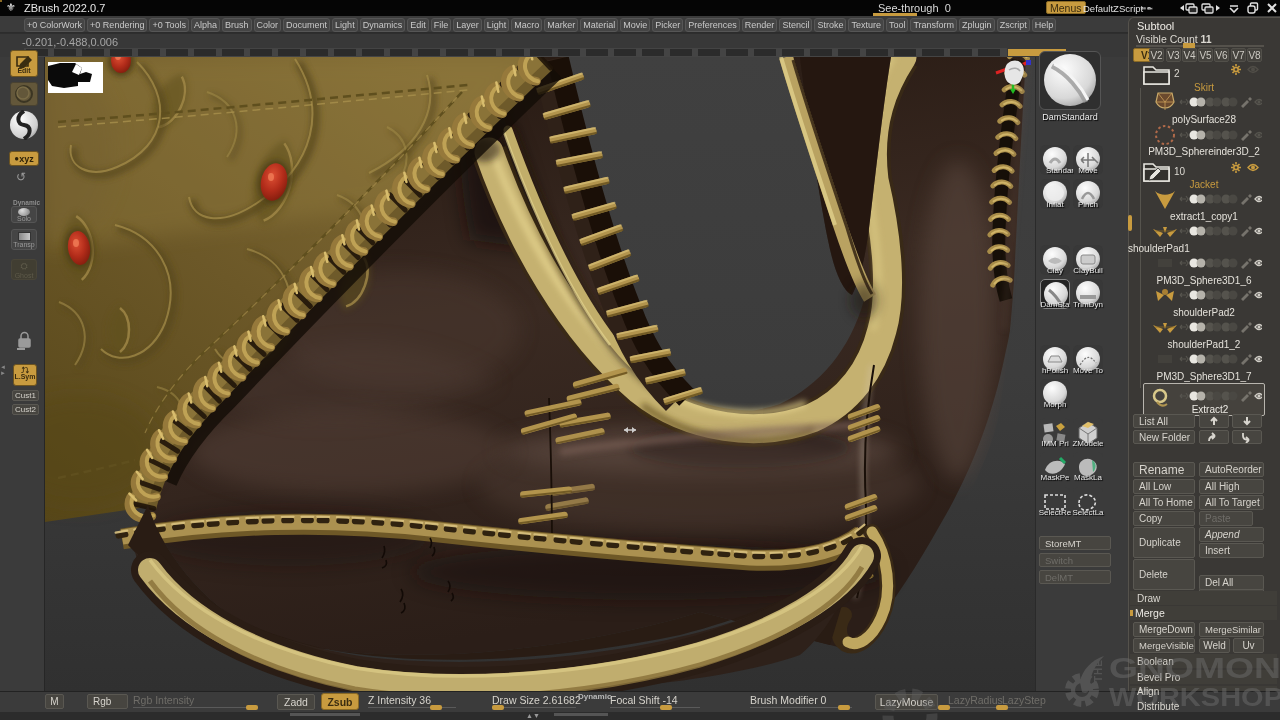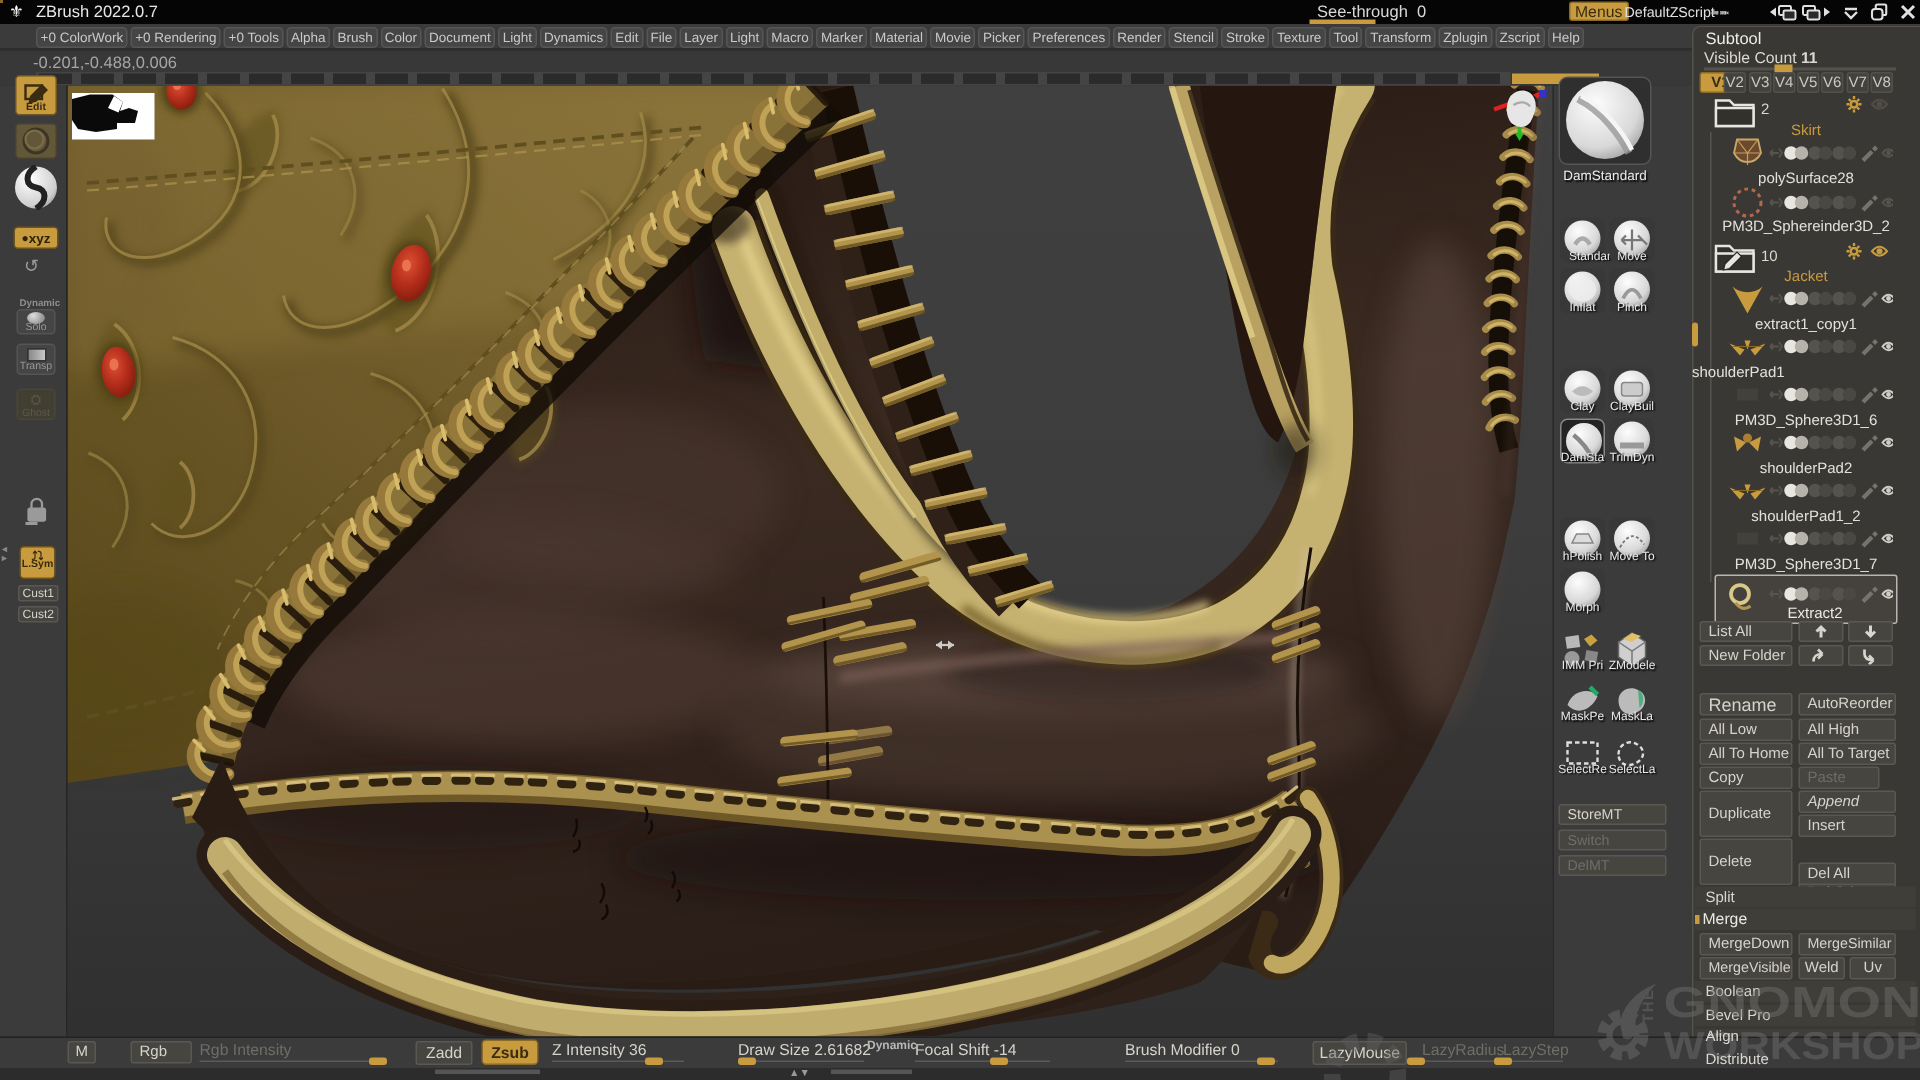--- a/index.html
+++ b/index.html
@@ -1293,21 +1293,21 @@
 <div class="ubl" style="left:1133px;top:495px;width:62px;height:15px;font-size:10px;">All To Home</div>
 <div class="ubl" style="left:1199px;top:495px;width:65px;height:15px;font-size:10px;">All To Target</div>
 <div class="ubl" style="left:1133px;top:511px;width:62px;height:15px;font-size:10px;">Copy</div>
 <div class="ubl dim" style="left:1199px;top:511px;width:54px;height:15px;font-size:10px;">Paste</div>
 <div class="ubl" style="left:1133px;top:527px;width:62px;height:31px;font-size:10px;">Duplicate</div>
 <div class="ubl" style="left:1199px;top:527px;width:65px;height:15px;font-size:10px;font-style:italic;">Append</div>
 <div class="ubl" style="left:1199px;top:543px;width:65px;height:15px;font-size:10px;">Insert</div>
 <div class="ubl" style="left:1133px;top:559px;width:62px;height:31px;font-size:10px;">Delete</div>
 <div class="ubl" style="left:1199px;top:559px;width:65px;height:15px;font-size:10px;margin-top:29px;">Del Other</div>
 <div class="ubl" style="left:1199px;top:575px;width:65px;height:15px;font-size:10px;">Del All</div>
-<div class="abs" style="left:1130px;top:591px;width:147px;height:14px;background:#403e39;color:#dad7d0;font-size:10px;padding-left:7px;display:flex;align-items:center">Split</div>
+<div class="abs" style="left:1130px;top:591px;width:147px;height:14px;background:#403e39;color:#dad7d0;font-size:10px;padding-left:7px;display:flex;align-items:center">Draw</div>
 <div class="abs" style="left:1130px;top:606px;width:147px;height:14px;background:#403e39;color:#eceae4;font-size:10.5px;padding-left:5px;display:flex;align-items:center">Merge</div>
 <div class="abs" style="left:1130px;top:610px;width:3px;height:6px;background:#c89b3f"></div>
 <div class="ubl" style="left:1133px;top:622px;width:62px;height:15px;font-size:10px;">MergeDown</div>
 <div class="ubl" style="left:1199px;top:622px;width:65px;height:15px;font-size:9.5px;">MergeSimilar</div>
 <div class="ubl" style="left:1133px;top:638px;width:62px;height:15px;font-size:9.5px;">MergeVisible</div>
 <div class="ub" style="left:1199px;top:638px;width:31px;height:15px;font-size:10px;">Weld</div>
 <div class="ub" style="left:1233px;top:638px;width:31px;height:15px;font-size:10px;">Uv</div>
 <div class="abs" style="left:1130px;top:654px;width:147px;height:14px;background:#403e39;color:#dad7d0;font-size:10px;padding-left:7px;display:flex;align-items:center">Boolean</div>
 <div class="abs" style="left:1130px;top:670px;width:147px;height:14px;background:#403e39;color:#dad7d0;font-size:10px;padding-left:7px;display:flex;align-items:center">Bevel Pro</div>
 <div class="abs" style="left:1130px;top:686px;width:147px;height:14px;background:#403e39;color:#dad7d0;font-size:10px;padding-left:7px;display:flex;align-items:center">Align</div>

